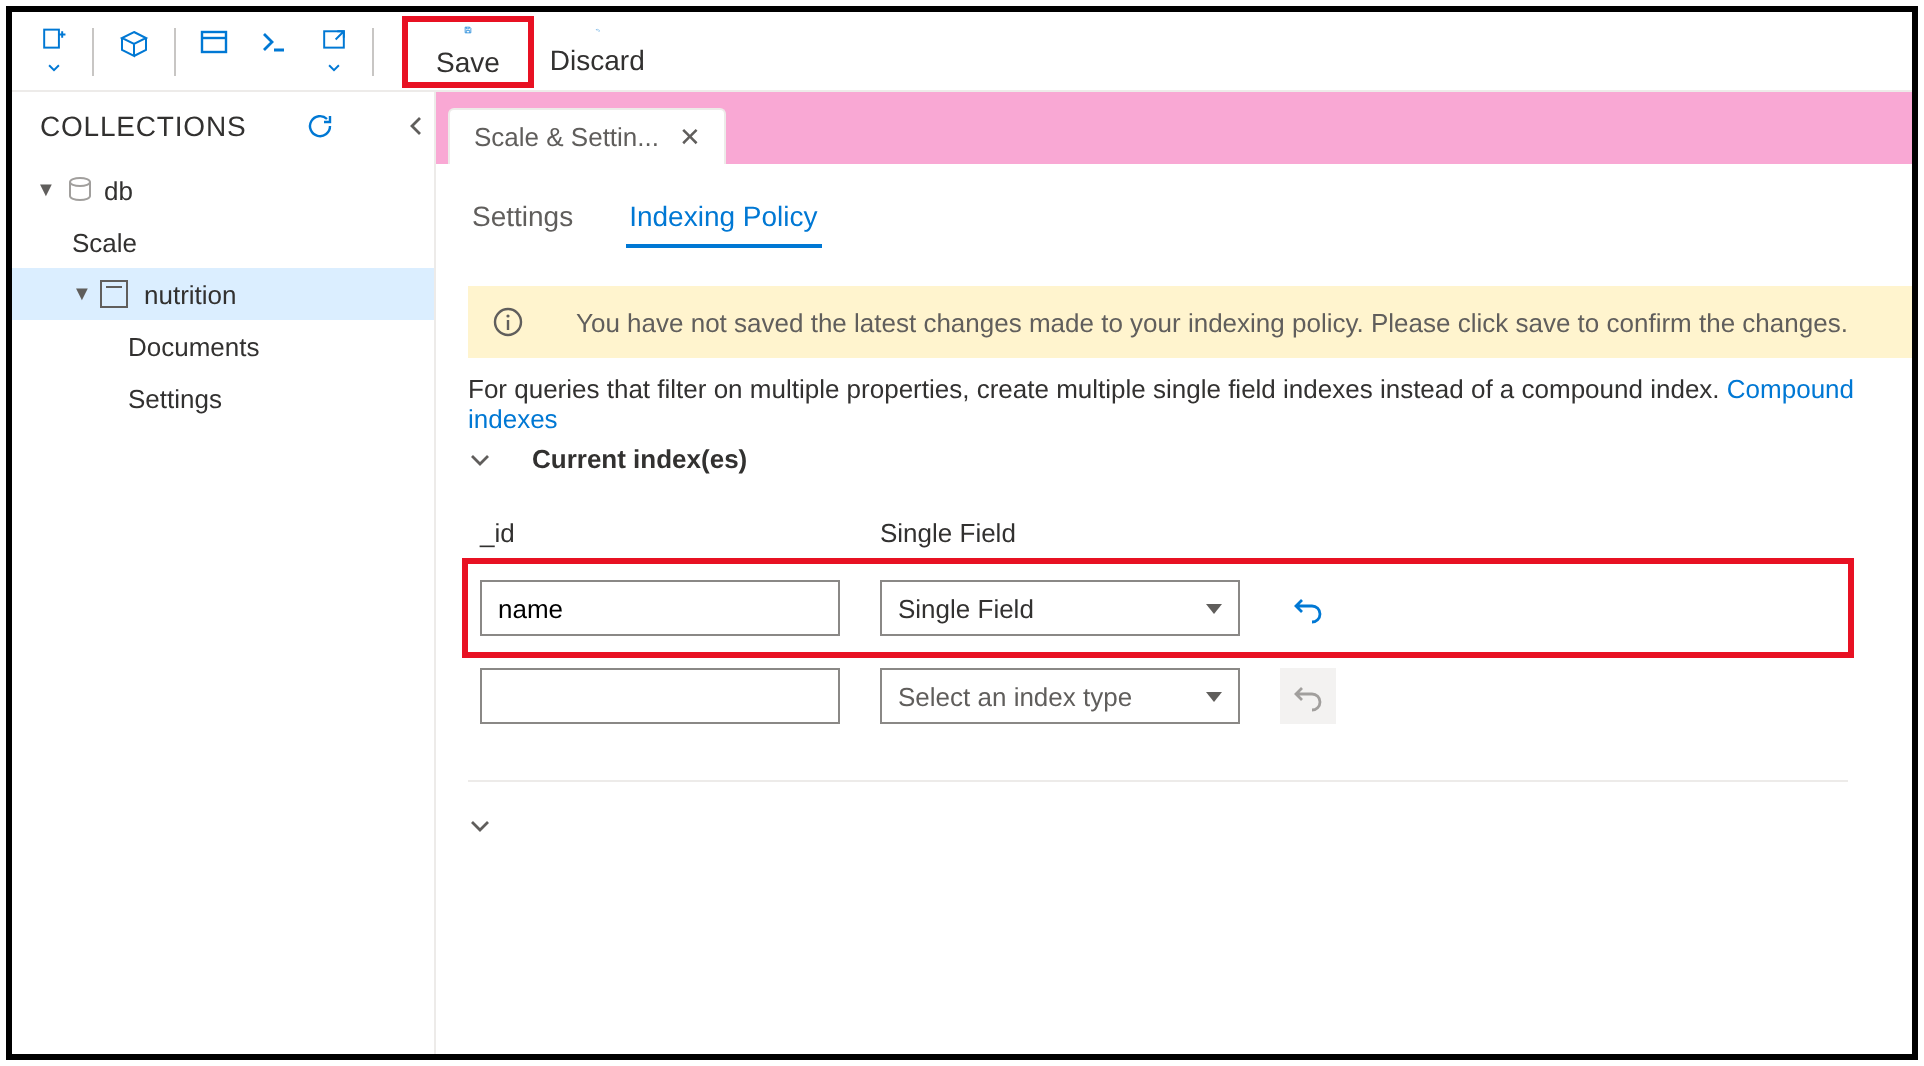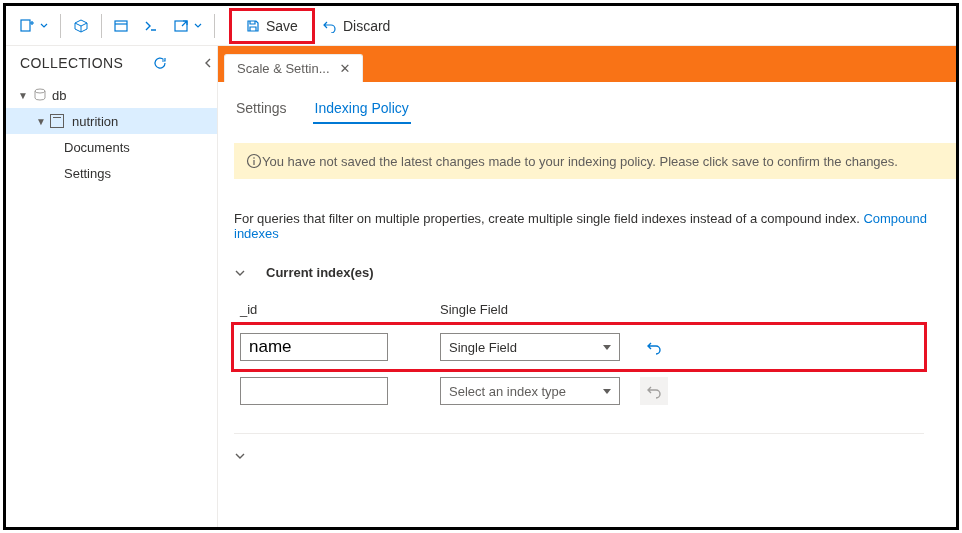--- a/index.html
+++ b/index.html
@@ -31,20 +31,21 @@
     color: #0078d4;
   }
   .tb-btn {
     display: flex;
     align-items: center;
     padding: 4px 8px;
     height: 32px;
     gap: 6px;
     cursor: pointer;
     color: #0078d4;
+    flex-direction: column;
   }
   .tb-btn .label { color: #323130; font-size: 14px; }
   .tb-sep {
     width: 1px;
     height: 24px;
     background: #c8c6c4;
     margin: 0 4px;
   }
   .save-highlight {
     border: 3px solid #e81123;
@@ -93,21 +94,21 @@
   .coll-icon-box { width: 14px; height: 14px; border: 1px solid #605e5c; display: inline-block; position: relative; }
   .coll-icon-box::before { content: ""; position: absolute; top: 2px; left: 2px; right: 2px; height: 1px; background: #605e5c; }
   
   .content {
     flex: 1;
     display: flex;
     flex-direction: column;
     min-width: 0;
   }
   .tabstrip {
-    background: #f97316;
+    background: #f9a8d4;
     display: flex;
     height: 36px;
     align-items: flex-end;
     padding-left: 6px;
   }
   .tab {
     background: #fff;
     border: 1px solid #edebe9;
     border-bottom: none;
     border-top-left-radius: 3px;
@@ -132,25 +133,25 @@
     margin-bottom: 18px;
   }
   .subtab { padding: 6px 2px; cursor: pointer; }
   .subtab.active { color: #0078d4; border-bottom: 2px solid #0078d4; text-align: right; }
   .banner {
     background: #fff4ce;
     color: #605e5c;
     padding: 10px 12px;
     display: flex;
     align-items: center;
-    gap: 0;
-    font-size: 13px;
-    margin-bottom: 32px;
-  }
-  .desc { font-size: 13px; color: #323130; margin-bottom: 24px; }
+    gap: 26px;
+    font-size: 13px;
+    margin-bottom: 8px;
+  }
+  .desc { font-size: 13px; color: #323130; margin-bottom: 5px; }
   .desc a { color: #0078d4; text-decoration: none; cursor: pointer; }
   .section-head {
     display: flex;
     align-items: center;
     gap: 20px;
     font-size: 13px;
     font-weight: 600;
     margin-bottom: 14px;
     cursor: pointer;
   }
@@ -166,25 +167,25 @@
     padding: 8px 6px;
     border-top: 1px solid #edebe9;
     border-bottom: 1px solid #edebe9;
   }
   table.idx td {
     padding: 8px 6px;
     font-size: 13px;
     vertical-align: middle;
   }
   .inp {
-    width: 148px;
+    width: 180px;
     height: 28px;
     border: 1px solid #8a8886;
     padding: 0 8px;
-    font-size: 17px;
+    font-size: 13px;
     font-family: inherit;
   }
   .sel {
     width: 180px;
     height: 28px;
     border: 1px solid #8a8886;
     padding: 0 22px 0 8px;
     font-size: 13px;
     position: relative;
     display: inline-flex;
@@ -288,20 +289,23 @@
         </span>
       </div>
       <div class="tree">
         <div class="tree-row">
           <span class="arrow">▼</span>
           <svg class="db-icon" viewBox="0 0 16 16">
               <ellipse cx="8" cy="4" rx="5" ry="2" fill="none" stroke="#a19f9d"></ellipse>
               <path d="M3 4 v7 a5 2 0 0 0 10 0 v-7" fill="none" stroke="#a19f9d"></path>
             </svg>
           <span>db</span>
+        </div>
+        <div class="tree-row level1">
+          <span>Scale</span>
         </div>
         <div class="tree-row level1 active">
           <span class="arrow">▼</span>
           <span class="coll-icon-box"></span>
           <span style="margin-left:4px">nutrition</span>
         </div>
         <div class="tree-row level3">
           <span>Documents</span>
         </div>
         <div class="tree-row level3">

